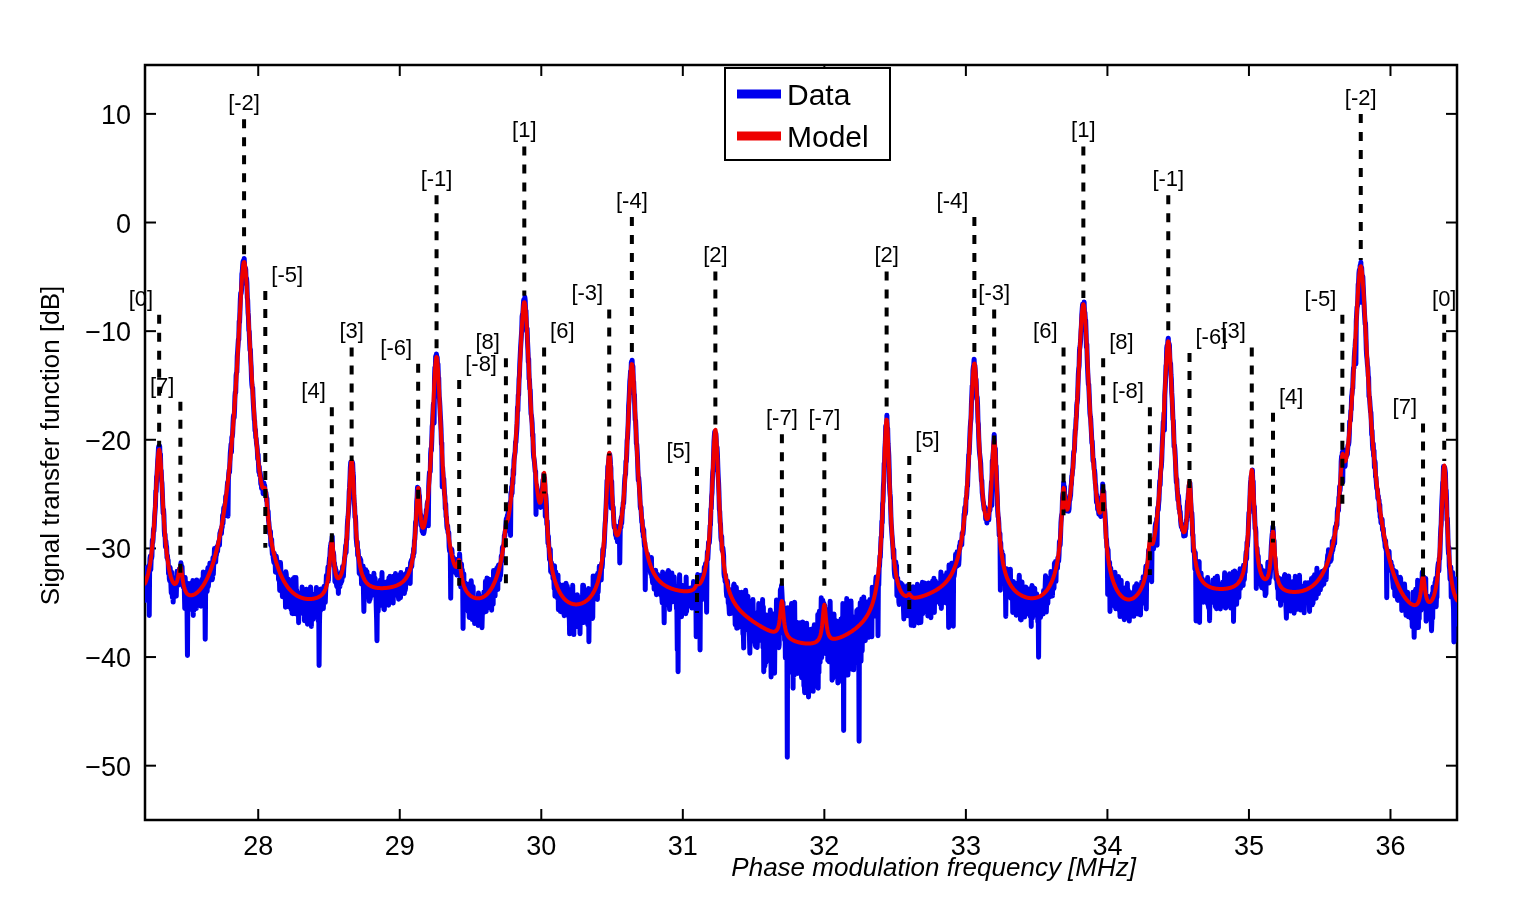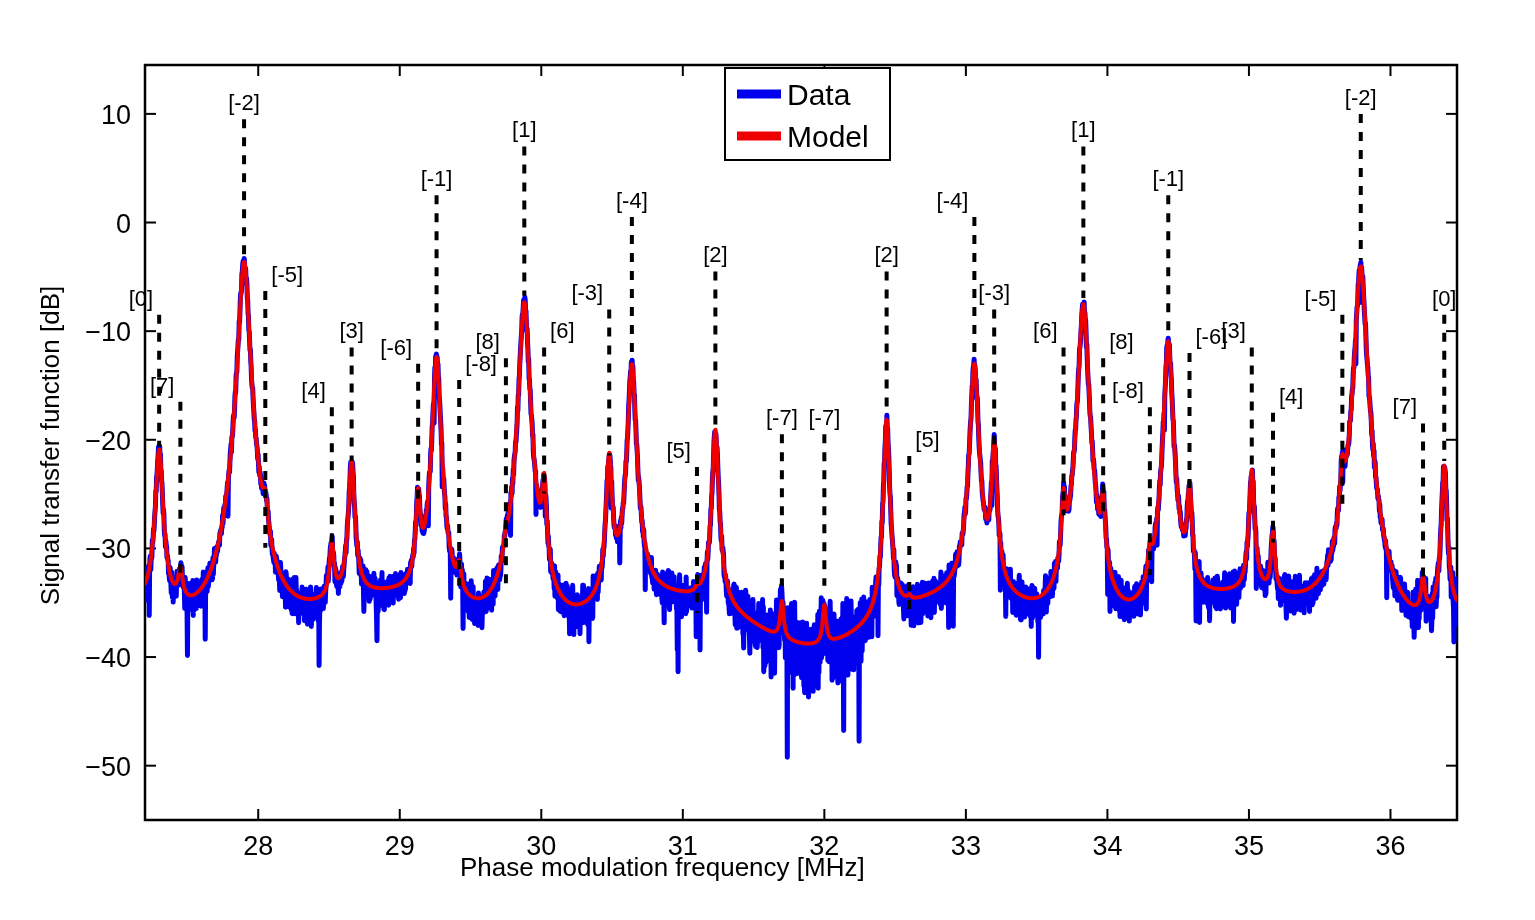--- a/index.html
+++ b/index.html
@@ -6,23 +6,24 @@
   body{width:1535px;height:920px;font-family:"Liberation Sans",sans-serif;overflow:hidden;}
   #root{position:relative;width:1535px;height:920px;background:#fff;}
   #plot-svg{position:absolute;left:0;top:0;}
   .ylabel{
     position:absolute;left:-230px;top:430px;width:560px;
     transform:rotate(-90deg);transform-origin:center center;
     text-align:center;font-size:26px;color:#000;
     font-family:"Liberation Sans",sans-serif;
   }
   .xlabel{
-    position:absolute;left:460px;top:852px;width:700px;
-    text-align:left;font-size:26px;color:#000;
+    position:absolute;left:436px;top:852px;width:700px;
+    text-align:right;font-size:26px;color:#000;
     font-family:"Liberation Sans",sans-serif;
+    font-style:italic;
   }
 </style>
 </head>
 <body>
 
 <div id="root">
   <svg id="plot-svg" width="1535" height="920">
       <rect x="145" y="65" width="1312" height="755" fill="#fff" stroke="#000" stroke-width="2.5"></rect>
       <g>
         <line x1="258.225458468177" y1="820" x2="258.225458468177" y2="809" stroke="#000" stroke-width="2"></line>

